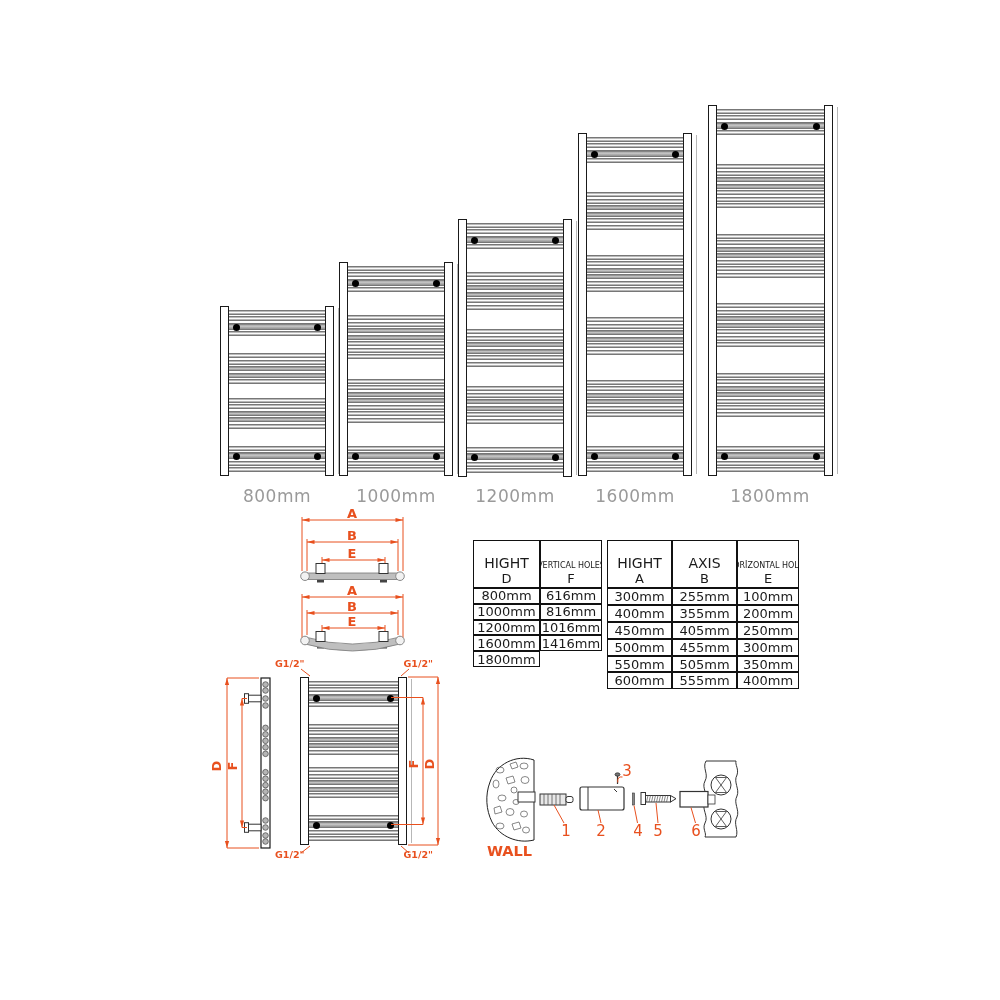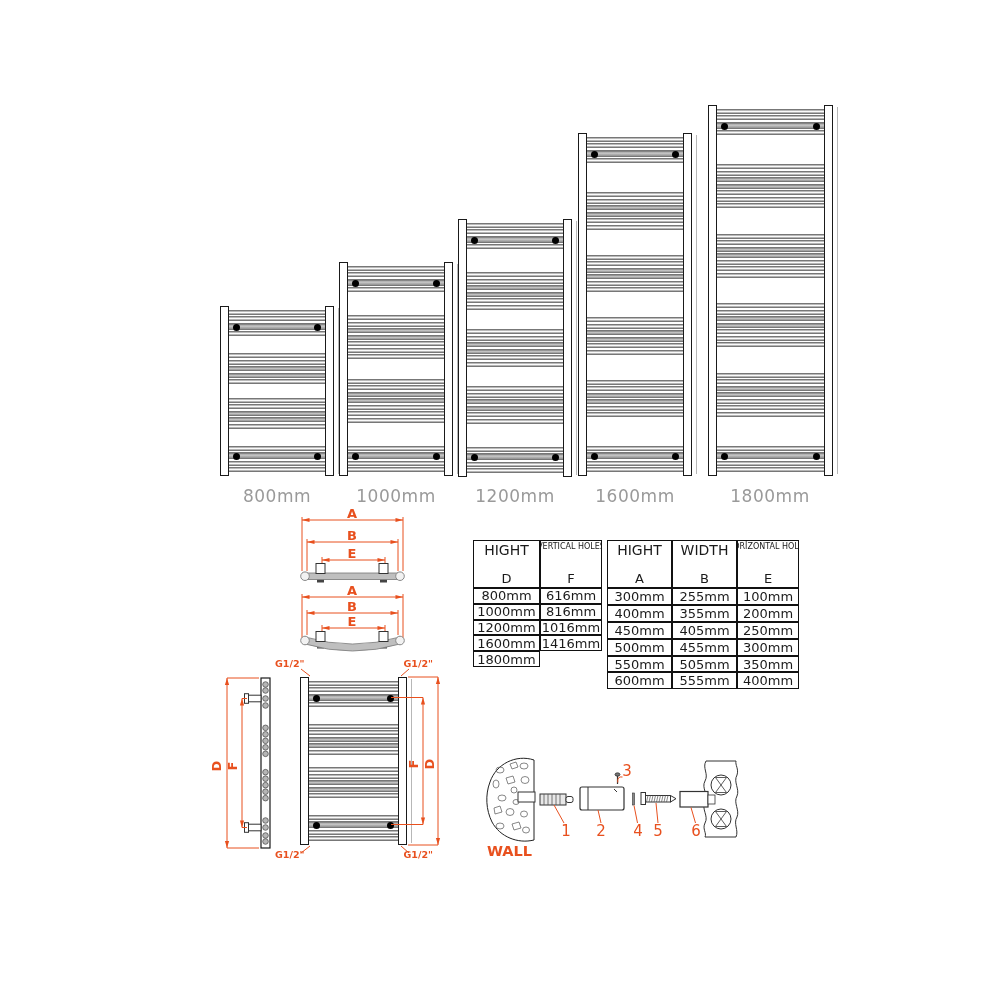--- a/index.html
+++ b/index.html
@@ -20,21 +20,21 @@
   .dot{position:absolute;width:7px;height:7px;border-radius:50%;background:#000}
   .dot.l{left:13px}.dot.r{right:13px}
   .rlabel{position:absolute;top:486px;transform:translateX(-50%);font-size:17px;color:#9a9a9a;letter-spacing:.5px;white-space:nowrap}
 
   
   .spec-table{position:absolute;display:grid;background:#fff}
   #height-table{left:473px;top:540px;grid-template-columns:67px 62px;grid-auto-rows:15.8px;grid-template-rows:48px}
   #width-table{left:607px;top:540px;grid-template-columns:65px 65px 62px;grid-auto-rows:16.9px;grid-template-rows:48px}
   .spec-table .cell{border:1px solid #111;display:flex;align-items:center;justify-content:center;
        font-size:13px;overflow:hidden;white-space:nowrap}
-  .spec-table .cell.head{flex-direction:column;justify-content:space-between;padding:1px}
+  .spec-table .cell.head{flex-direction:column;justify-content:flex-end;padding:1px}
   .spec-table .t-title{font-size:14px}
   .spec-table .t-title.small{font-size:8px;line-height:1.2;text-align:center}
   .spec-table .t-sub{font-size:13px}
   .spec-table .cell.blank{border:none}
 
   
   svg{position:absolute;overflow:visible}
   .dim line,.dim path{stroke:#e8501e;stroke-width:1;fill:none}
   .dim polygon{fill:#e8501e;stroke:none}
   .dim text,.dimtext{fill:#e8501e;font-size:13px;font-weight:600;text-anchor:middle;font-family:"DejaVu Sans",sans-serif}
@@ -418,21 +418,21 @@
       <div class="cell data">1800mm</div>
       <div class="cell data blank"></div>
     </div>
 
   <div class="spec-table" id="width-table">
     <div class="cell head">
       <div class="t-title">HIGHT</div>
       <div class="t-sub">A</div>
     </div>
     <div class="cell head">
-      <div class="t-title">WIDTH</div>
+      <div class="t-title">AXIS</div>
       <div class="t-sub">B</div>
     </div>
     <div class="cell head">
       <div class="t-title small">HORİZONTAL HOLES</div>
       <div class="t-sub">E</div>
     </div>
   <div class="cell data">300mm</div>
       <div class="cell data">255mm</div>
       <div class="cell data">100mm</div>
       <div class="cell data">400mm</div>

